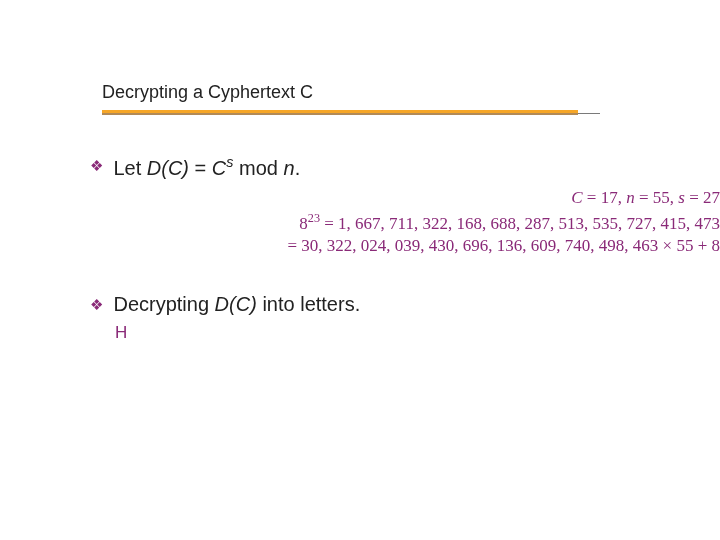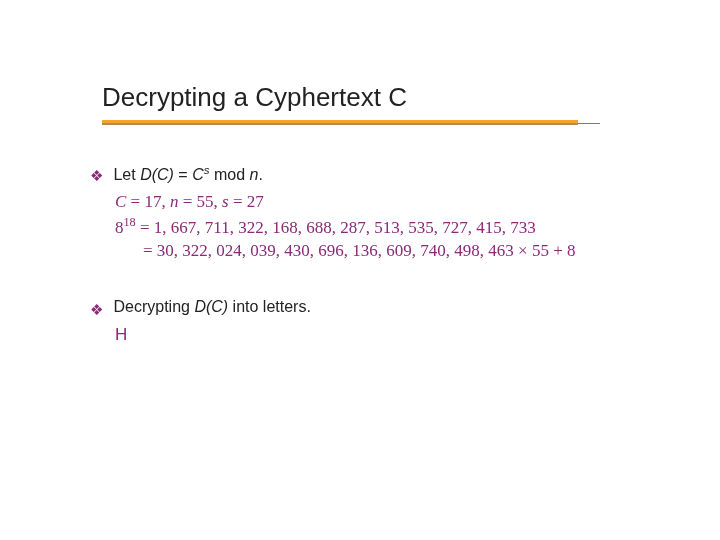--- a/index.html
+++ b/index.html
@@ -14,21 +14,21 @@
   .slide {
     width: 100%;
     height: 100%;
     padding: 82px 0 0 0;
   }
   .title-wrap {
     margin-left: 102px;
     width: 476px;
   }
   .title {
-    font-size: 26px;
+    font-size: 18px;
     color: #222;
     padding-bottom: 6px;
     font-weight: 400;
   }
   .underline {
     height: 5px;
     width: 476px;
     background: linear-gradient(to bottom, #f6a627 0%, #f6a627 55%, #b28a57 55%, #b28a57 100%);
     position: relative;
     margin-top: 1px;
@@ -54,30 +54,31 @@
     margin-bottom: 6px;
   }
   .diamond {
     color: #8a2a78;
     font-size: 15px;
     margin-right: 10px;
     margin-top: 4px;
     flex: 0 0 auto;
   }
   .main-text {
-    font-size: 16px;
+    font-size: 20px;
     line-height: 1.25;
   }
   .sub-block {
     margin-left: 25px;
     margin-top: 6px;
     font-family: "Times New Roman", Times, serif;
     font-size: 17px;
     color: #8a2a78;
     line-height: 1.35;
+    text-align: right;
   }
   .sub-block .indent {
     margin-left: 28px;
   }
   .sup { vertical-align: super; font-size: 0.72em; font-style: italic; }
   .sup-plain { vertical-align: super; font-size: 0.72em; }
   .ital { font-style: italic; }
   .second-bullet { margin-top: 34px; }
   .letters {
     margin-left: 25px;
@@ -104,21 +105,21 @@
       <span class="main-text">
         <span>Let </span><span class="ital">D(C)</span><span> = </span><span class="ital">C</span><span class="sup">s</span><span> mod </span><span class="ital">n</span><span>.</span>
       </span>
     </div>
 
     <div class="sub-block">
       <div>
         <span class="ital">C</span><span> = 17,  </span><span class="ital">n</span><span> = 55,  </span><span class="ital">s</span><span> = 27</span>
       </div>
       <div>
-        <span>8</span><span class="sup-plain">18</span><span> = 1, 667, 711, 322, 168, 688, 287, 513, 535, 727, 415, 733</span>
+        <span>8</span><span class="sup-plain">23</span><span> = 1, 667, 711, 322, 168, 688, 287, 513, 535, 727, 415, 473</span>
       </div>
       <div class="indent">= 30, 322, 024, 039, 430, 696, 136, 609, 740, 498, 463 × 55 + 8</div>
     </div>
 
     <div class="bullet-row second-bullet">
       <span class="diamond">❖</span>
       <span class="main-text">
         <span>Decrypting </span><span class="ital">D(C)</span><span> into letters.</span>
       </span>
     </div>

